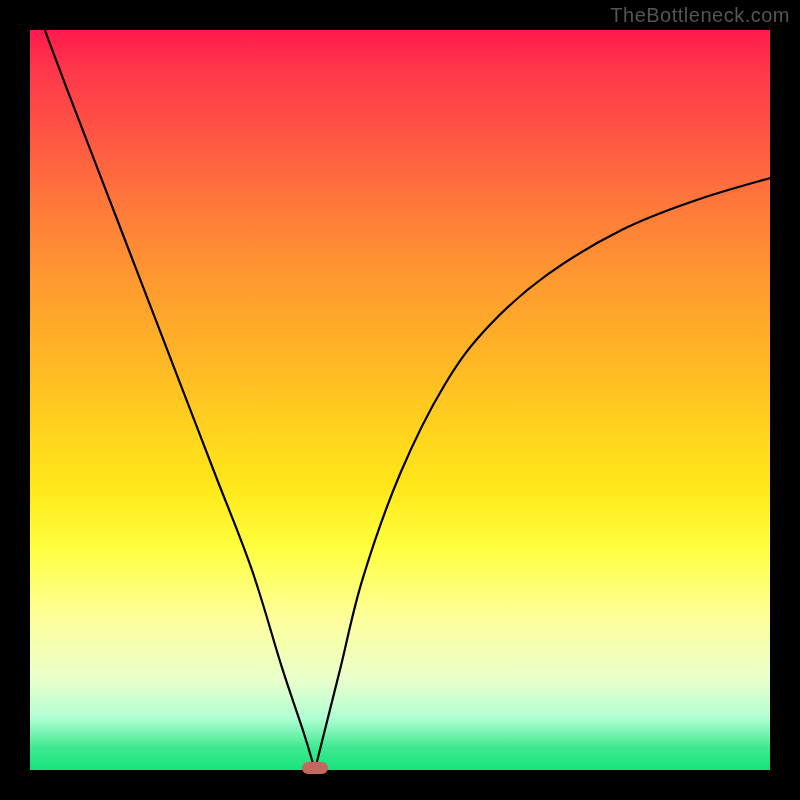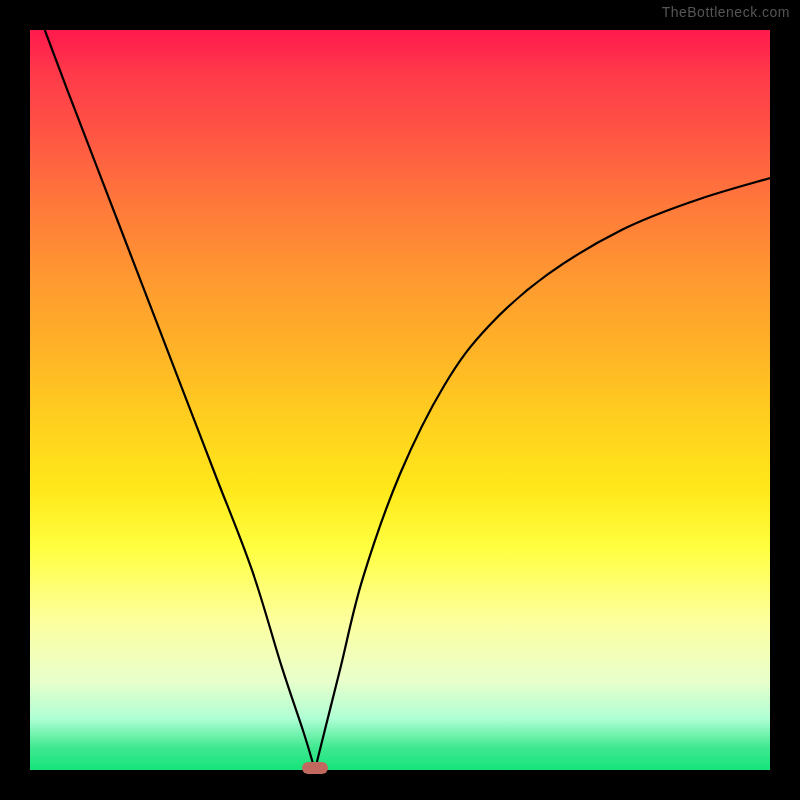--- a/index.html
+++ b/index.html
@@ -45,21 +45,21 @@
     left: 0;
     top: 0;
     width: 740px;
     height: 740px;
   }
   .watermark {
     position: absolute;
     top: 4px;
     right: 10px;
     color: #555;
-    font-size: 14px;
+    font-size: 20px;
     font-weight: 500;
     letter-spacing: 0.5px;
     user-select: none;
   }
   .marker {
     position: absolute;
     width: 26px;
     height: 12px;
     background: #c2695f;
     border-radius: 6px;

